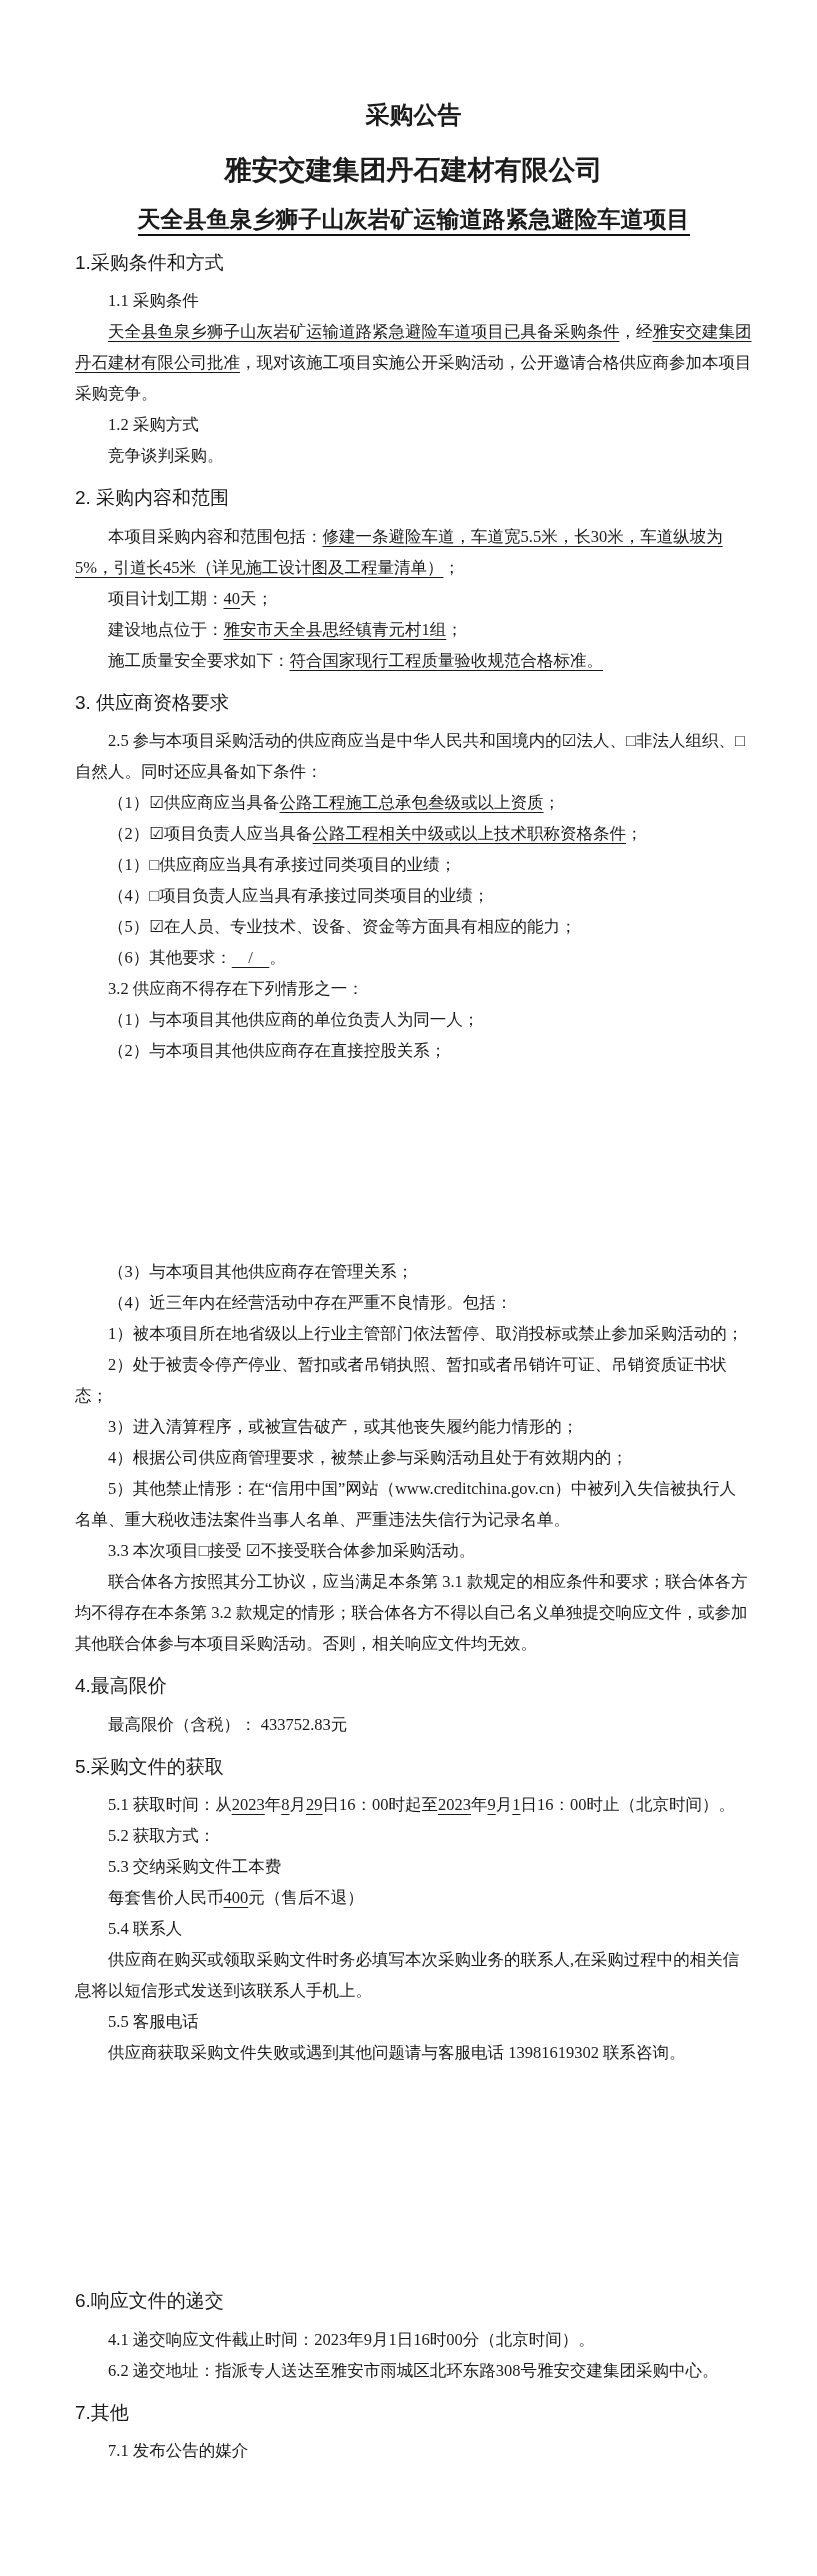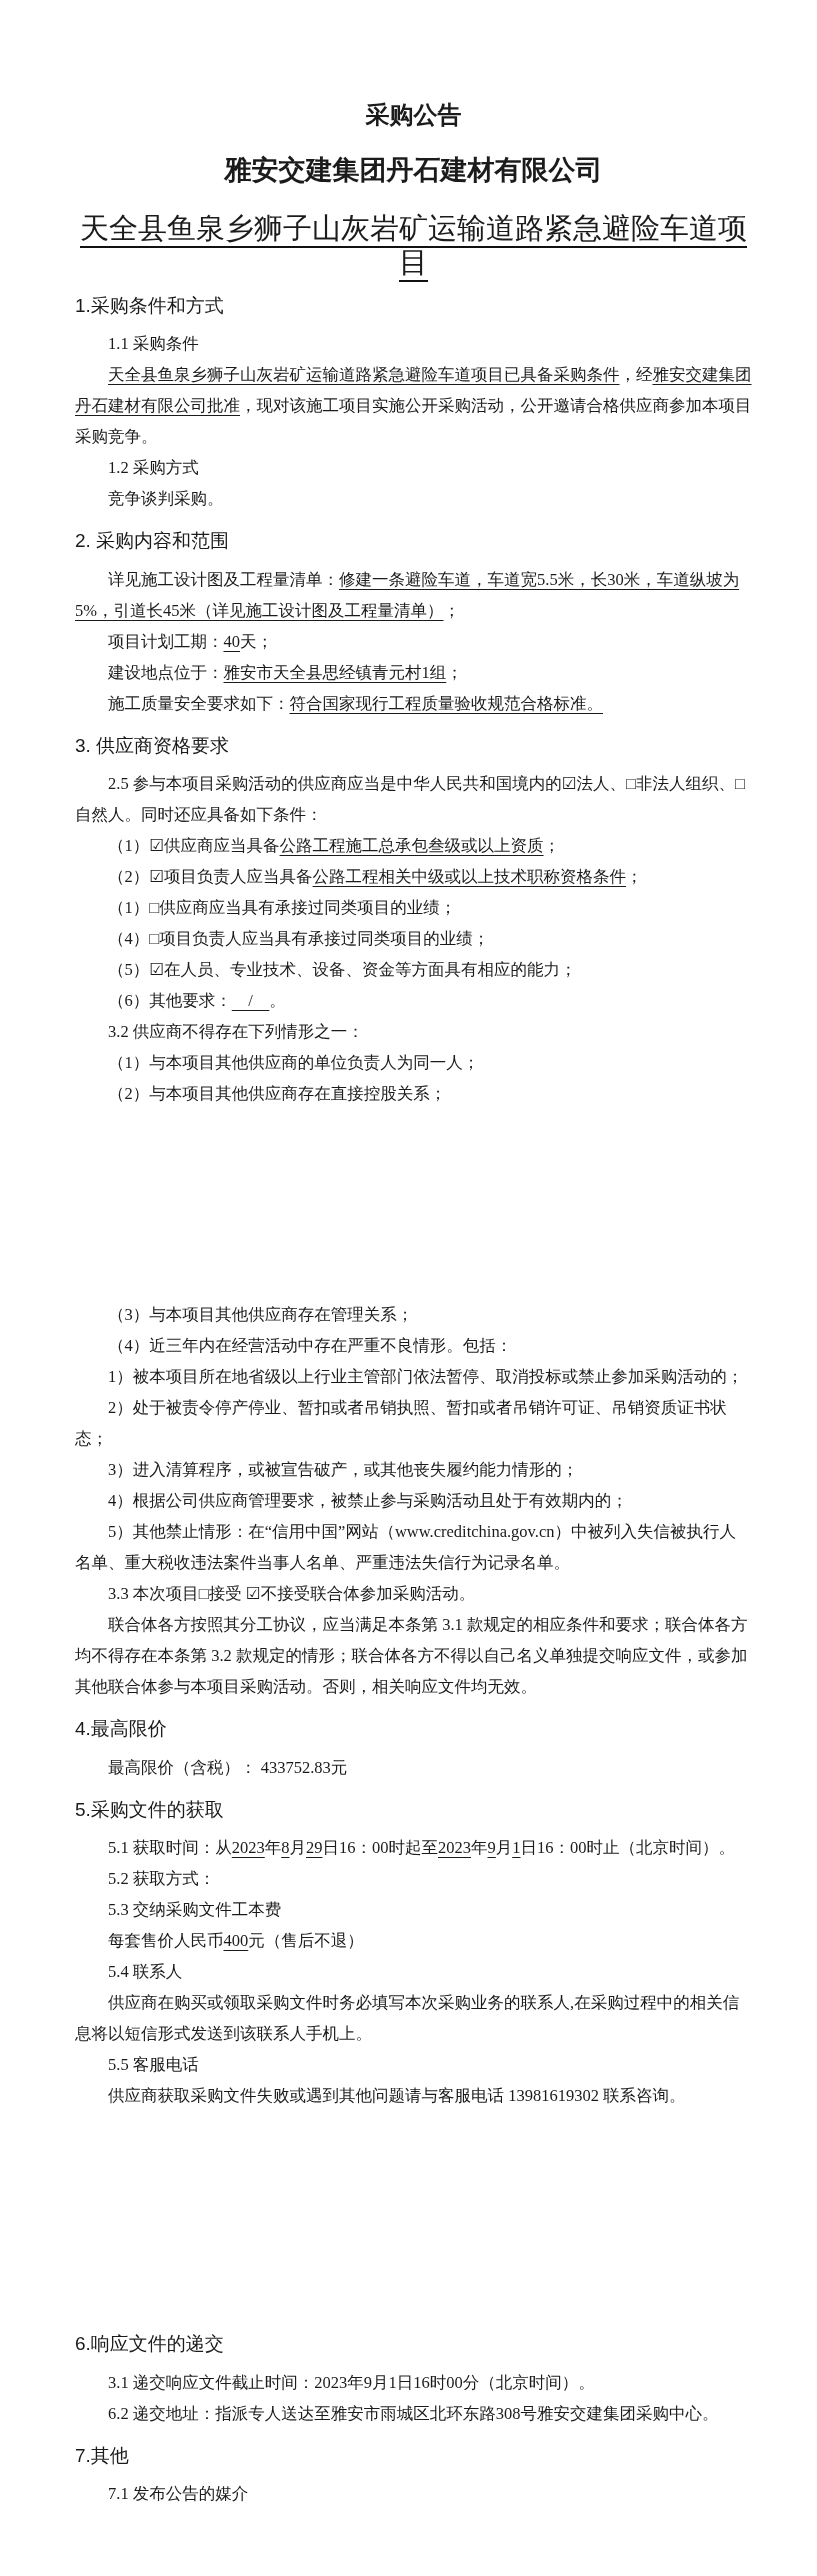--- a/index.html
+++ b/index.html
@@ -6,21 +6,21 @@
   .page{
     position:relative;width:818px;height:3467px;background:#ffffff;color:#1b1b1b;
     font-family:"Liberation Serif","DejaVu Serif",serif;
     font-size:16.5px;line-height:31px;box-sizing:border-box;
     padding:98px 66px 0 75px;overflow:hidden;
   }
   p{margin:0;}
   .c{text-align:center;}
   .t1{font-family:"Liberation Sans","DejaVu Sans",sans-serif;font-weight:700;font-size:24px;line-height:34px;}
   .t2{font-family:"Liberation Sans","DejaVu Sans",sans-serif;font-weight:700;font-size:27px;line-height:32px;margin-top:21.6px;}
-  .t3{font-family:"Liberation Sans","DejaVu Sans",sans-serif;font-weight:400;font-size:29px;line-height:34px;margin-top:25px;}
+  .t3{font-family:"Liberation Sans","DejaVu Sans",sans-serif;font-weight:700;font-size:23px;line-height:34px;margin-top:16px;}
   .u3{border-bottom:2.1px solid #111;padding-bottom:2.1px;}
   .h{font-family:"Liberation Sans","DejaVu Sans",sans-serif;font-weight:400;font-size:19px;line-height:31px;margin:11.3px 0 7.2px;}
   .ind{text-indent:2em;}
   .u{text-decoration:underline;text-underline-offset:3.6px;text-decoration-thickness:1px;}
   .sp-a{height:190px;}
   .sp-b{height:206px;}
 </style>
 </head>
 <body>
 
@@ -30,21 +30,21 @@
   <p class="t2 c">雅安交建集团丹石建材有限公司</p>
   <p class="t3 c"><span class="u3">天全县鱼泉乡狮子山灰岩矿运输道路紧急避险车道项目</span></p>
 
   <p class="h">1.采购条件和方式</p>
   <p class="ind">1.1 采购条件</p>
   <p class="ind"><span class="u">天全县鱼泉乡狮子山灰岩矿运输道路紧急避险车道项目已具备采购条件</span><span>，经</span><span class="u">雅安交建集团丹石建材有限公司批准</span><span>，现对该施工项目实施公开采购活动，公开邀请合格供应商参加本项目采购竞争。</span></p>
   <p class="ind">1.2 采购方式</p>
   <p class="ind">竞争谈判采购。</p>
 
   <p class="h">2. 采购内容和范围</p>
-  <p class="ind"><span>详见施工设计图及工程量清单：</span><span class="u">修建一条避险车道，车道宽5.5米，长30米，车道纵坡为5%，引道长45米（详见施工设计图及工程量清单）</span><span>；</span></p>
+  <p class="ind"><span>本项目采购内容和范围包括：</span><span class="u">修建一条避险车道，车道宽5.5米，长30米，车道纵坡为5%，引道长45米（详见施工设计图及工程量清单）</span><span>；</span></p>
   <p class="ind"><span>项目计划工期：</span><span class="u">40</span><span>天；</span></p>
   <p class="ind"><span>建设地点位于：</span><span class="u">雅安市天全县思经镇青元村1组</span><span>；</span></p>
   <p class="ind"><span>施工质量安全要求如下：</span><span class="u">符合国家现行工程质量验收规范合格标准。</span></p>
 
   <p class="h">3. 供应商资格要求</p>
   <p class="ind">2.5 参与本项目采购活动的供应商应当是中华人民共和国境内的☑法人、□非法人组织、□自然人。同时还应具备如下条件：</p>
   <p class="ind"><span>（1）☑供应商应当具备</span><span class="u">公路工程施工总承包叁级或以上资质</span><span>；</span></p>
   <p class="ind"><span>（2）☑项目负责人应当具备</span><span class="u">公路工程相关中级或以上技术职称资格条件</span><span>；</span></p>
   <p class="ind">（1）□供应商应当具有承接过同类项目的业绩；</p>
   <p class="ind">（4）□项目负责人应当具有承接过同类项目的业绩；</p>
@@ -73,20 +73,20 @@
   <p class="ind">5.3 交纳采购文件工本费</p>
   <p class="ind"><span>每套售价人民币</span><span class="u">400</span><span>元（售后不退）</span></p>
   <p class="ind">5.4 联系人</p>
   <p class="ind">供应商在购买或领取采购文件时务必填写本次采购业务的联系人,在采购过程中的相关信息将以短信形式发送到该联系人手机上。</p>
   <p class="ind">5.5 客服电话</p>
   <p class="ind">供应商获取采购文件失败或遇到其他问题请与客服电话 13981619302 联系咨询。</p>
 
   <div class="sp-b"></div>
 
   <p class="h">6.响应文件的递交</p>
-  <p class="ind">3.1 递交响应文件截止时间：2023年9月1日16时00分（北京时间）。</p>
+  <p class="ind">4.1 递交响应文件截止时间：2023年9月1日16时00分（北京时间）。</p>
   <p class="ind">6.2 递交地址：指派专人送达至雅安市雨城区北环东路308号雅安交建集团采购中心。</p>
 
   <p class="h">7.其他</p>
   <p class="ind">7.1 发布公告的媒介</p>
 
 </div>
 
 
 </body></html>

